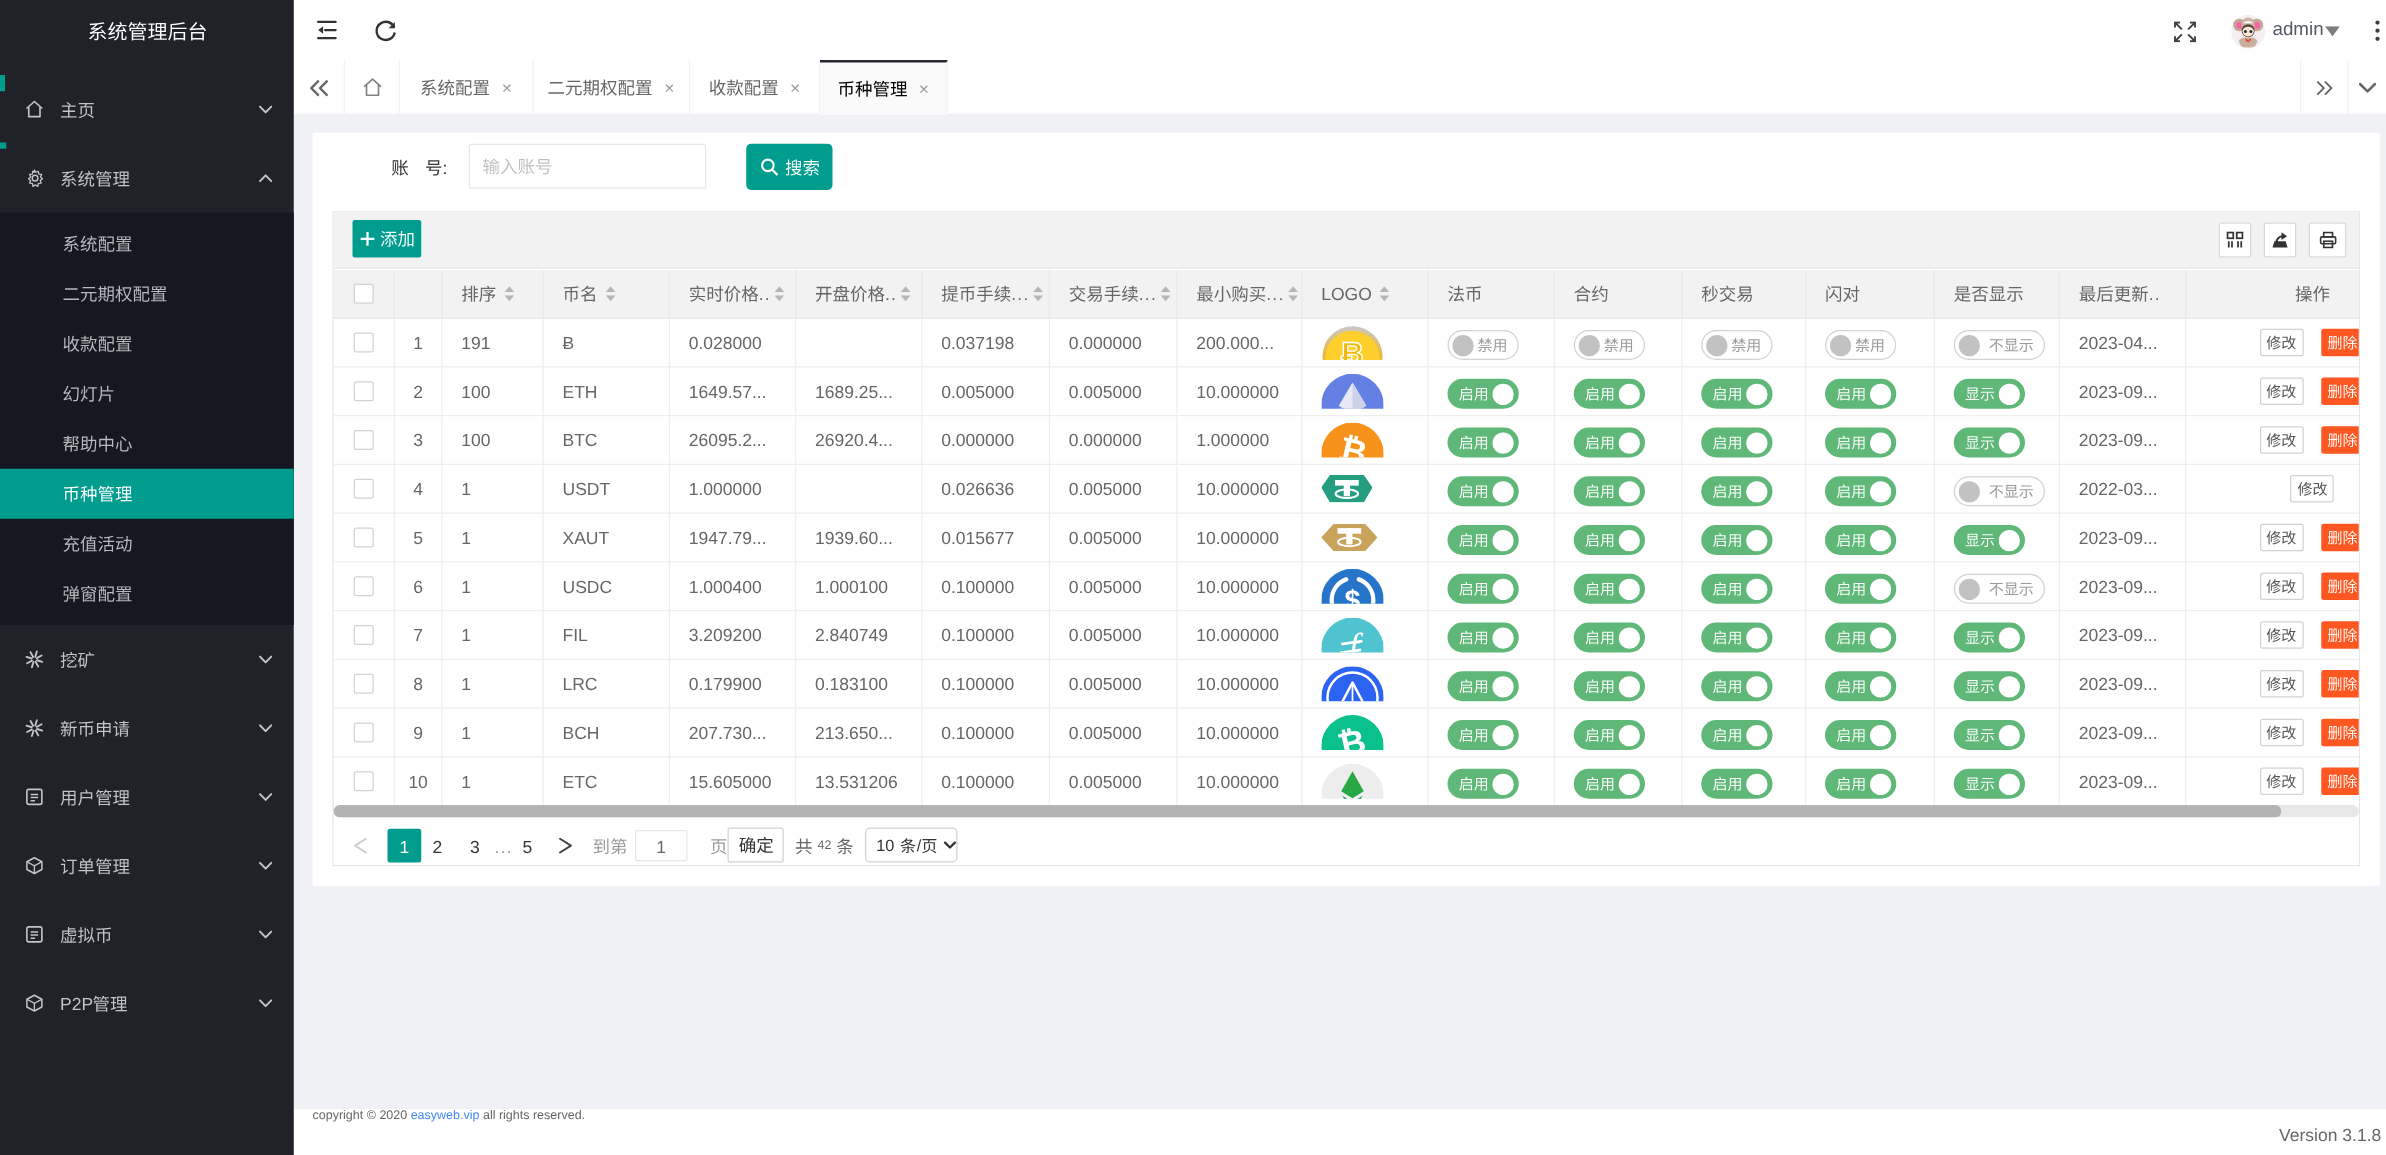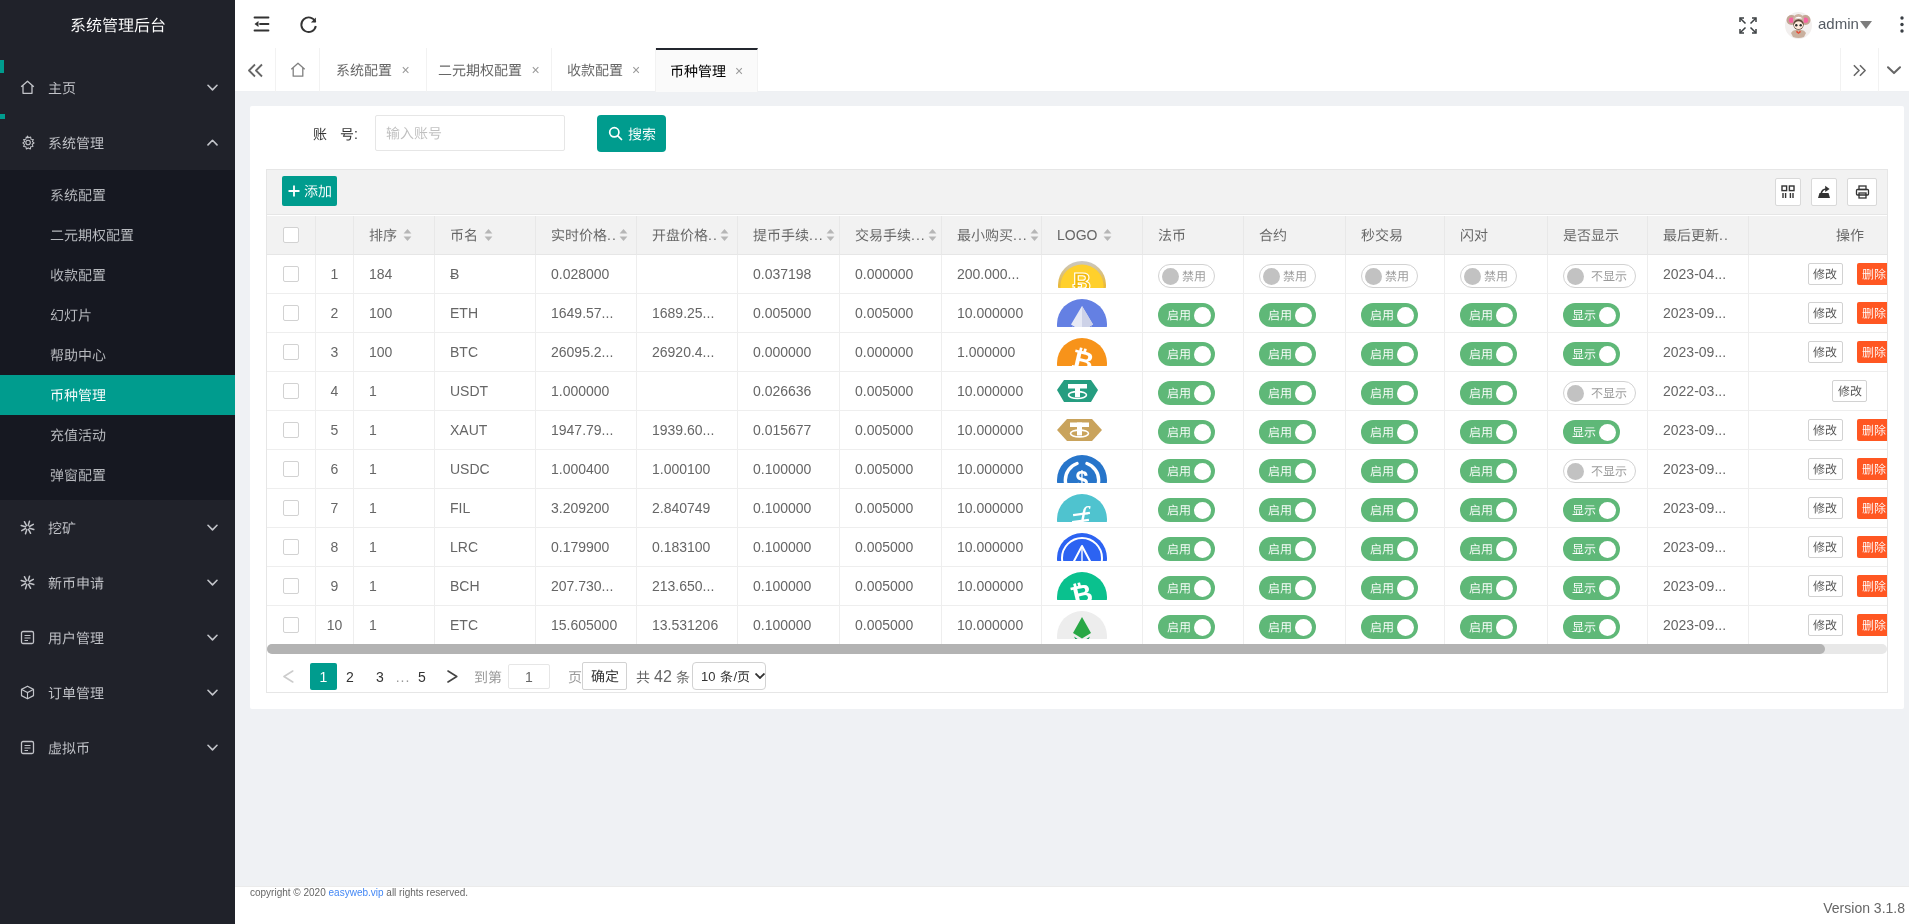--- a/index.html
+++ b/index.html
@@ -235,20 +235,33 @@
           <rect x="1.5" y="1.5" width="12" height="12" rx="1.5" fill="none" stroke="#c2c4c9" stroke-width="1.3"></rect>
           <path d="M4.5 5.5 h6 M4.5 8 h6 M4.5 10.5 h3.5" stroke="#c2c4c9" stroke-width="1.2"></path>
         </svg>
         <span class="mtx">
           <svg width="42" height="14" viewBox="0 -882 3000 1000" fill="#c2c4c9">
             <use href="#u865a" x="0"></use>
             <use href="#u62df" x="1000"></use>
             <use href="#u5e01" x="2000"></use>
           </svg>
         </span>
+        <svg width="11" height="11" viewBox="0 0 11 11">
+          <path d="M1 3.3 L5.5 7.92 L10 3.3" fill="none" stroke="#c2c4c9" stroke-width="1.6" stroke-linecap="round" stroke-linejoin="round"></path>
+        </svg>
+      </div>
+      <div class="mi">
+        <svg width="15" height="15" viewBox="0 0 15 15">
+          <path d="M7.5 1.2 L13.5 4.4 V10.6 L7.5 13.8 L1.5 10.6 V4.4 Z" fill="none" stroke="#c2c4c9" stroke-width="1.2" stroke-linejoin="round"></path>
+          <path d="M1.7 4.5 L7.5 7.6 L13.3 4.5 M7.5 7.6 V13.6" fill="none" stroke="#c2c4c9" stroke-width="1.1"></path>
+        </svg>
+        <span class="mtx">P2P<svg width="28" height="14" viewBox="0 -882 2000 1000" fill="#c2c4c9">
+            <use href="#u7ba1" x="0"></use>
+            <use href="#u7406" x="1000"></use>
+          </svg></span>
         <svg width="11" height="11" viewBox="0 0 11 11">
           <path d="M1 3.3 L5.5 7.92 L10 3.3" fill="none" stroke="#c2c4c9" stroke-width="1.6" stroke-linecap="round" stroke-linejoin="round"></path>
         </svg>
       </div>
     </div>
   </div>
 <div id="topbar">
     <div class="ab" style="left:18px;top:15px">
       <svg width="20" height="18" viewBox="0 0 20 18">
         <path d="M1.5 2.5 H15.5 M7 9 H15.5 M1.5 15.5 H15.5" stroke="#333" stroke-width="1.8" stroke-linecap="round"></path>
@@ -571,21 +584,21 @@
                 <use href="#u64cd" x="0"></use>
                 <use href="#u4f5c" x="1000"></use>
               </svg>
             </div>
           </div>
           <div class="drow">
             <div class="c cc" style="width:49px">
               <span class="ck"></span>
             </div>
             <div class="c cc" style="width:38px">1</div>
-            <div class="c" style="width:81px">184</div>
+            <div class="c" style="width:81px">191</div>
             <div class="c" style="width:101px">Ƀ</div>
             <div class="c" style="width:101px">0.028000</div>
             <div class="c" style="width:101px"></div>
             <div class="c" style="width:102px">0.037198</div>
             <div class="c" style="width:102px">0.000000</div>
             <div class="c" style="width:100px">200.000...</div>
             <div class="c" style="width:101px">
               <span class="lg" style="width:50px;height:28px">
                 <svg width="50" height="50" viewBox="0 0 50 50">
                   <defs>
@@ -1536,21 +1549,21 @@
           <div class="pi" style="left:315px;top:8px;width:45px;height:28px;border:1px solid #d2d2d2;border-radius:2px">
             <svg width="28" height="14" viewBox="0 -882 2000 1000" fill="#333">
               <use href="#u786e" x="0"></use>
               <use href="#u5b9a" x="1000"></use>
             </svg>
           </div>
           <div class="pi" style="left:369px;top:9px;height:27px">
             <svg width="14" height="14" viewBox="0 -882 1000 1000" fill="#666">
               <use href="#u5171" x="0"></use>
             </svg>
-            <span style="font-size:16px;color:#666;margin:0 4px">42</span>
+            <span style="font-size:10px;color:#666;margin:0 4px">42</span>
             <svg width="14" height="14" viewBox="0 -882 1000 1000" fill="#666">
               <use href="#u6761" x="0"></use>
             </svg>
           </div>
           <div class="pi" style="left:425px;top:8px;width:74px;height:28px;border:1px solid #d2d2d2;border-radius:4px;justify-content:flex-start;padding-left:8px">
             <span style="font-size:13px;color:#333;margin-right:5px">10</span>
             <svg width="13" height="13" viewBox="0 -882 1000 1000" fill="#333">
               <use href="#u6761" x="0"></use>
             </svg>
             <span style="font-size:13px;color:#333">/</span>

